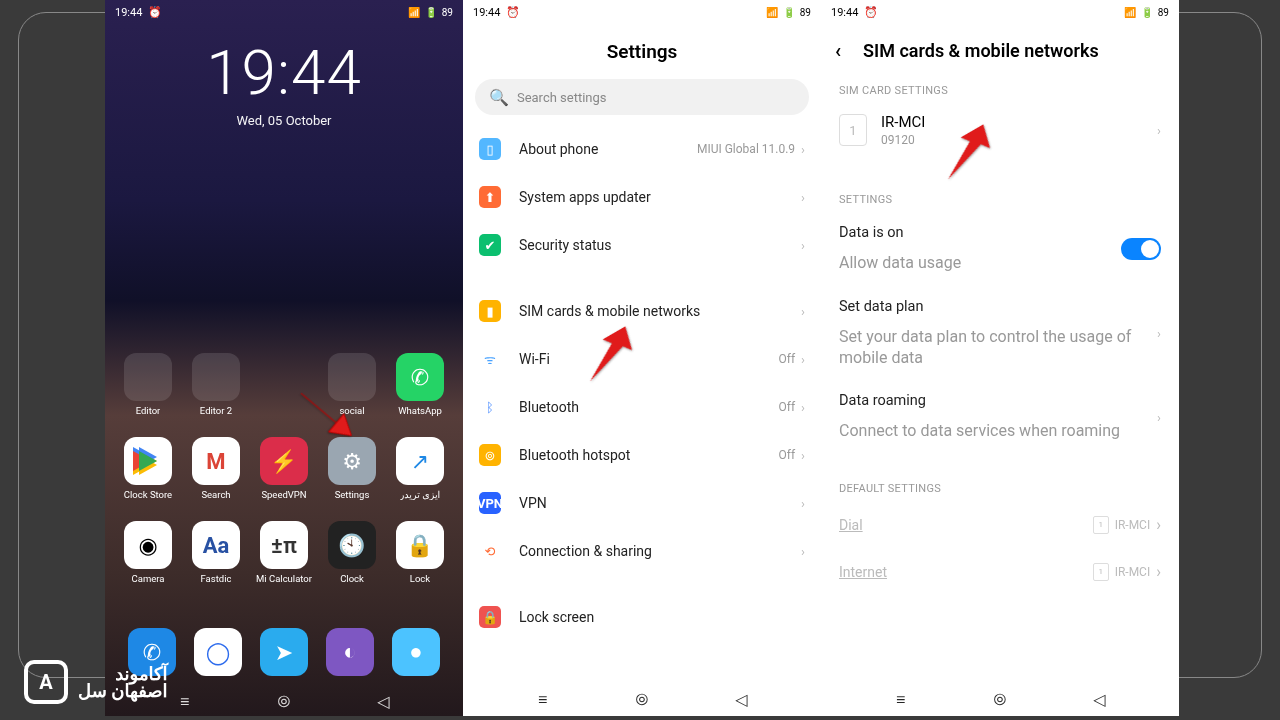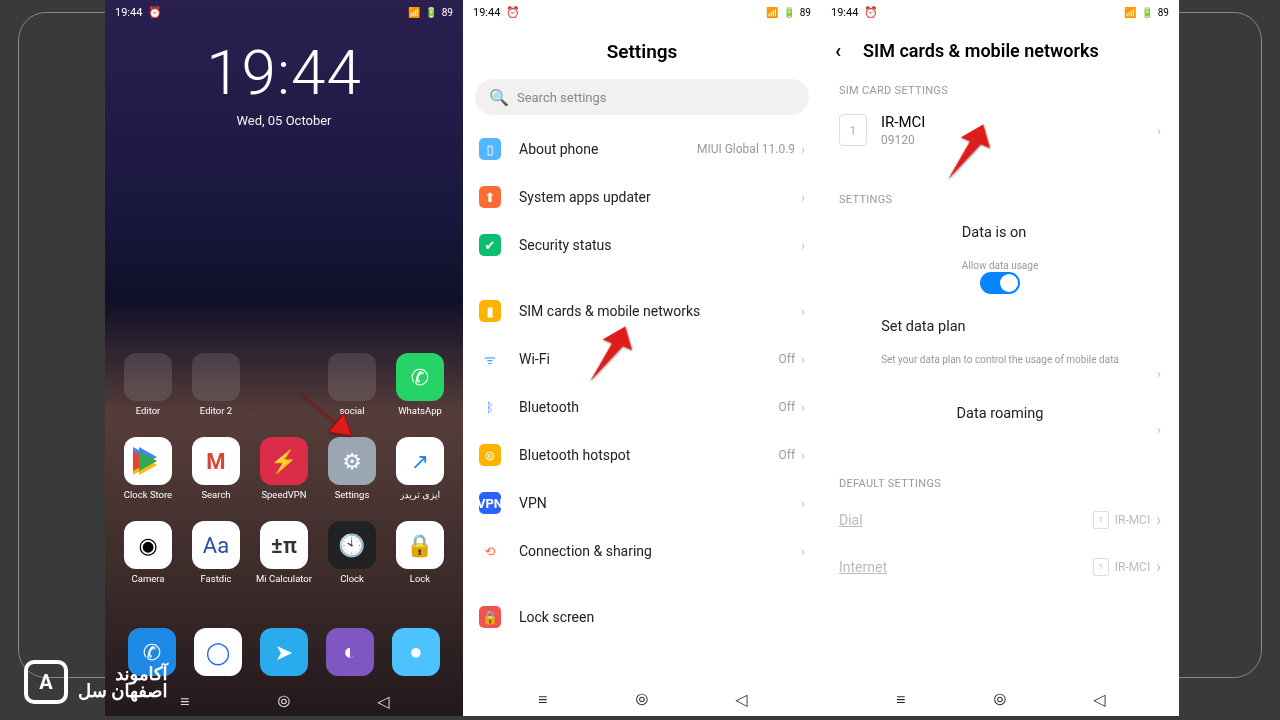--- a/index.html
+++ b/index.html
@@ -26,21 +26,21 @@
   .folder { background: rgba(255,255,255,.12); display: grid; grid-template-columns: repeat(3,1fr); grid-template-rows: repeat(3,1fr); gap: 2px; padding: 4px; }
   .folder span { background: rgba(255,255,255,.5); border-radius: 2px; }
   .playstore { background: #fff; }
   .playstore::before { content:""; width:0; height:0; border-left:18px solid; border-top:10px solid transparent; border-bottom:10px solid transparent;
     border-left-color:#34a853; filter: drop-shadow(-6px 0 0 #ea4335) drop-shadow(0 -4px 0 #4285f4) drop-shadow(0 4px 0 #fbbc05); }
   .gmail { background: #fff; color:#db4437; font-weight:700; }
   .speedvpn { background:#db2d4a; color:#fff; }
   .settings-ico { background:#9aa6b1; color:#fff; }
   .whatsapp { background:#25d366; color:#fff; border-radius: 14px; }
   .camera-ico { background:#fff; color:#000; }
-  .fastdic { background:#fff; color:#2851a3; font-weight:400; font-size:14px; }
+  .fastdic { background:#fff; color:#2851a3; font-weight:700; font-size:14px; }
   .calc { background:#fff; color:#333; font-size:12px; font-weight:600; }
   .clock-ico { background:#222; color:#fff; }
   .lock-ico { background:#fff; color:#333; }
   .phone-ico { background:#1e88e5; color:#fff; }
   .signal-ico { background:#fff; color:#2c6bed; }
   .telegram-ico { background:#2aabee; color:#fff; border-radius:50%; }
   .purple-ico { background:#7e57c2; color:#fff; border-radius:50%; }
   .orange-ico { background:#4cc3ff; color:#fff; border-radius:50%; }
   .swoosh { background:#fff; color:#1e88e5; }
   .dock { position:absolute; bottom:6px; left:0; right:0; display:flex; justify-content:center; gap:18px; }
@@ -73,24 +73,24 @@
   
   .header3 { display:flex; align-items:center; padding: 16px 14px 12px; }
   .back { width:28px; font-size:20px; font-weight:600; }
   .header3 .ttl { font-size:18px; font-weight:600; }
   .section-hdr { font-size:11px; color:#999; padding: 10px 18px 6px; letter-spacing:.3px; }
   .simcard { display:flex; align-items:center; padding: 10px 18px 36px; }
   .sim-badge { width:28px; height:32px; border:1px solid #ddd; border-radius:4px; display:flex; align-items:center; justify-content:center; color:#bbb; font-size:13px; margin-right:14px; }
   .simcard .name { font-size:15px; }
   .simcard .num { font-size:12px; color:#999; margin-top:2px; }
   .simcard .chev, .row3 .chev { margin-left:auto; color:#bbb; font-size:13px; }
-  .row3 { display:flex; align-items:center; padding: 12px 18px; flex-direction: column; }
+  .row3 { display:flex; align-items:center; padding: 12px 18px; }
   .row3 .col { flex:1; }
   .row3 .ttl3 { font-size:14.5px; color:#222; }
-  .row3 .sub3 { font-size:10px; color:#999; margin-top:18px; line-height:1.3; }
+  .row3 .sub3 { font-size:16px; color:#999; margin-top:12px; line-height:1.3; }
   .toggle { width:40px; height:22px; background:#0a84ff; border-radius:11px; position:relative; }
   .toggle::after { content:""; position:absolute; right:2px; top:2px; width:18px; height:18px; background:#fff; border-radius:50%; }
   .def-row { display:flex; align-items:center; padding: 14px 18px; color:#bbb; }
   .def-row .l { flex:1; font-size:14px;text-decoration:underline; }
   .def-row .badge { width:16px; height:18px; border:1px solid #ddd; border-radius:2px; font-size:8px; display:flex; align-items:center; justify-content:center; margin-right:6px; color:#bbb; }
   .def-row .v { font-size:12px; margin-right:6px; }
   .arrow3 { position:absolute; left:115px; top:130px; transform: rotate(-30deg); }
 
   
   .wm { position:absolute; left:24px; bottom:16px; color:#fff; display:flex; align-items:center; gap:10px; }
@@ -364,20 +364,21 @@
     <div class="row3">
       <div class="col">
           <div class="ttl3">Set data plan</div>
           <div class="sub3">Set your data plan to control the usage of mobile data</div>
         </div>
       <div class="chev">›</div>
     </div>
     <div class="row3">
       <div class="col">
           <div class="ttl3">Data roaming</div>
+          <div class="sub3">Connect to data services when roaming</div>
         </div>
       <div class="chev">›</div>
     </div>
     <div style="height:18px"></div>
     <div class="section-hdr">DEFAULT SETTINGS</div>
     <div class="def-row">
       <div class="l">Dial</div>
       <div class="badge">1</div>
       <div class="v">IR-MCI</div>
       <div class="chev">›</div>

